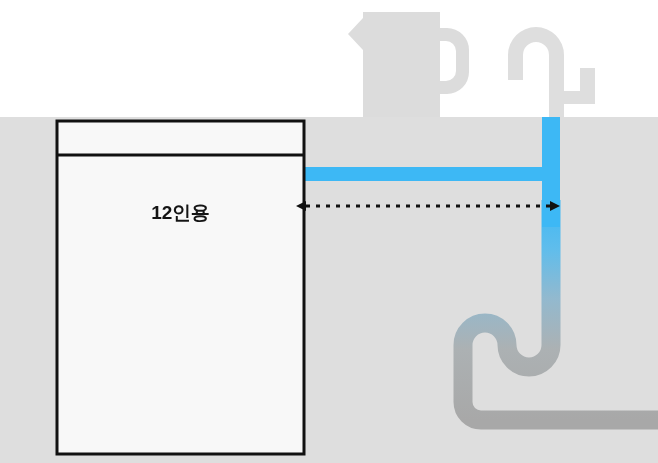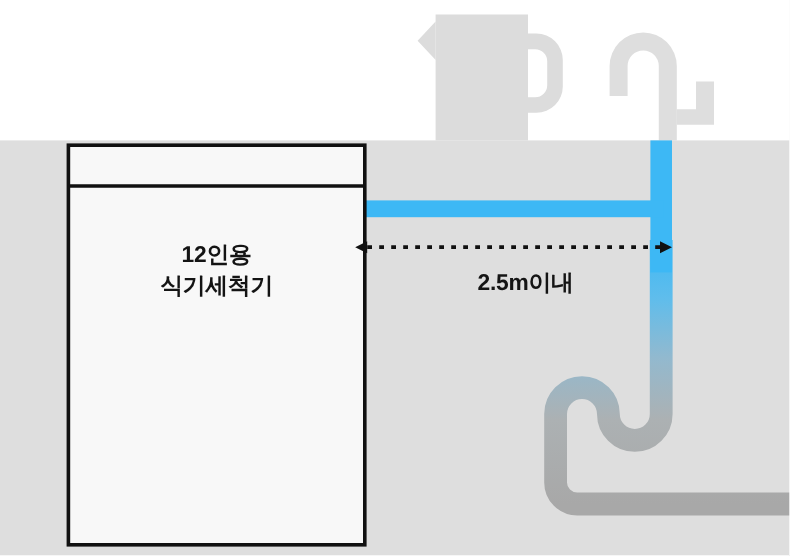--- a/index.html
+++ b/index.html
@@ -101,20 +101,18 @@
       <line x1="58" y1="155" x2="303" y2="155" stroke="#111111" stroke-width="3"></line>
     </g>
 
     <g>
       <line x1="306" y1="206" x2="550" y2="206" stroke="#111111" stroke-width="3.2" stroke-dasharray="4 6" stroke-linecap="butt" marker-start="url(#arrowL)" marker-end="url(#arrowR)"></line>
     </g>
   </svg>
 
   <div class="label" id="appliance-label">
     <span class="line">12인용</span>
-    <span class="line">식기세척기</span>
   </div>
 
   <div class="label" id="distance-label">
-    <span class="line">2.5m이내</span>
   </div>
 
 </div>
 
 </body></html>

